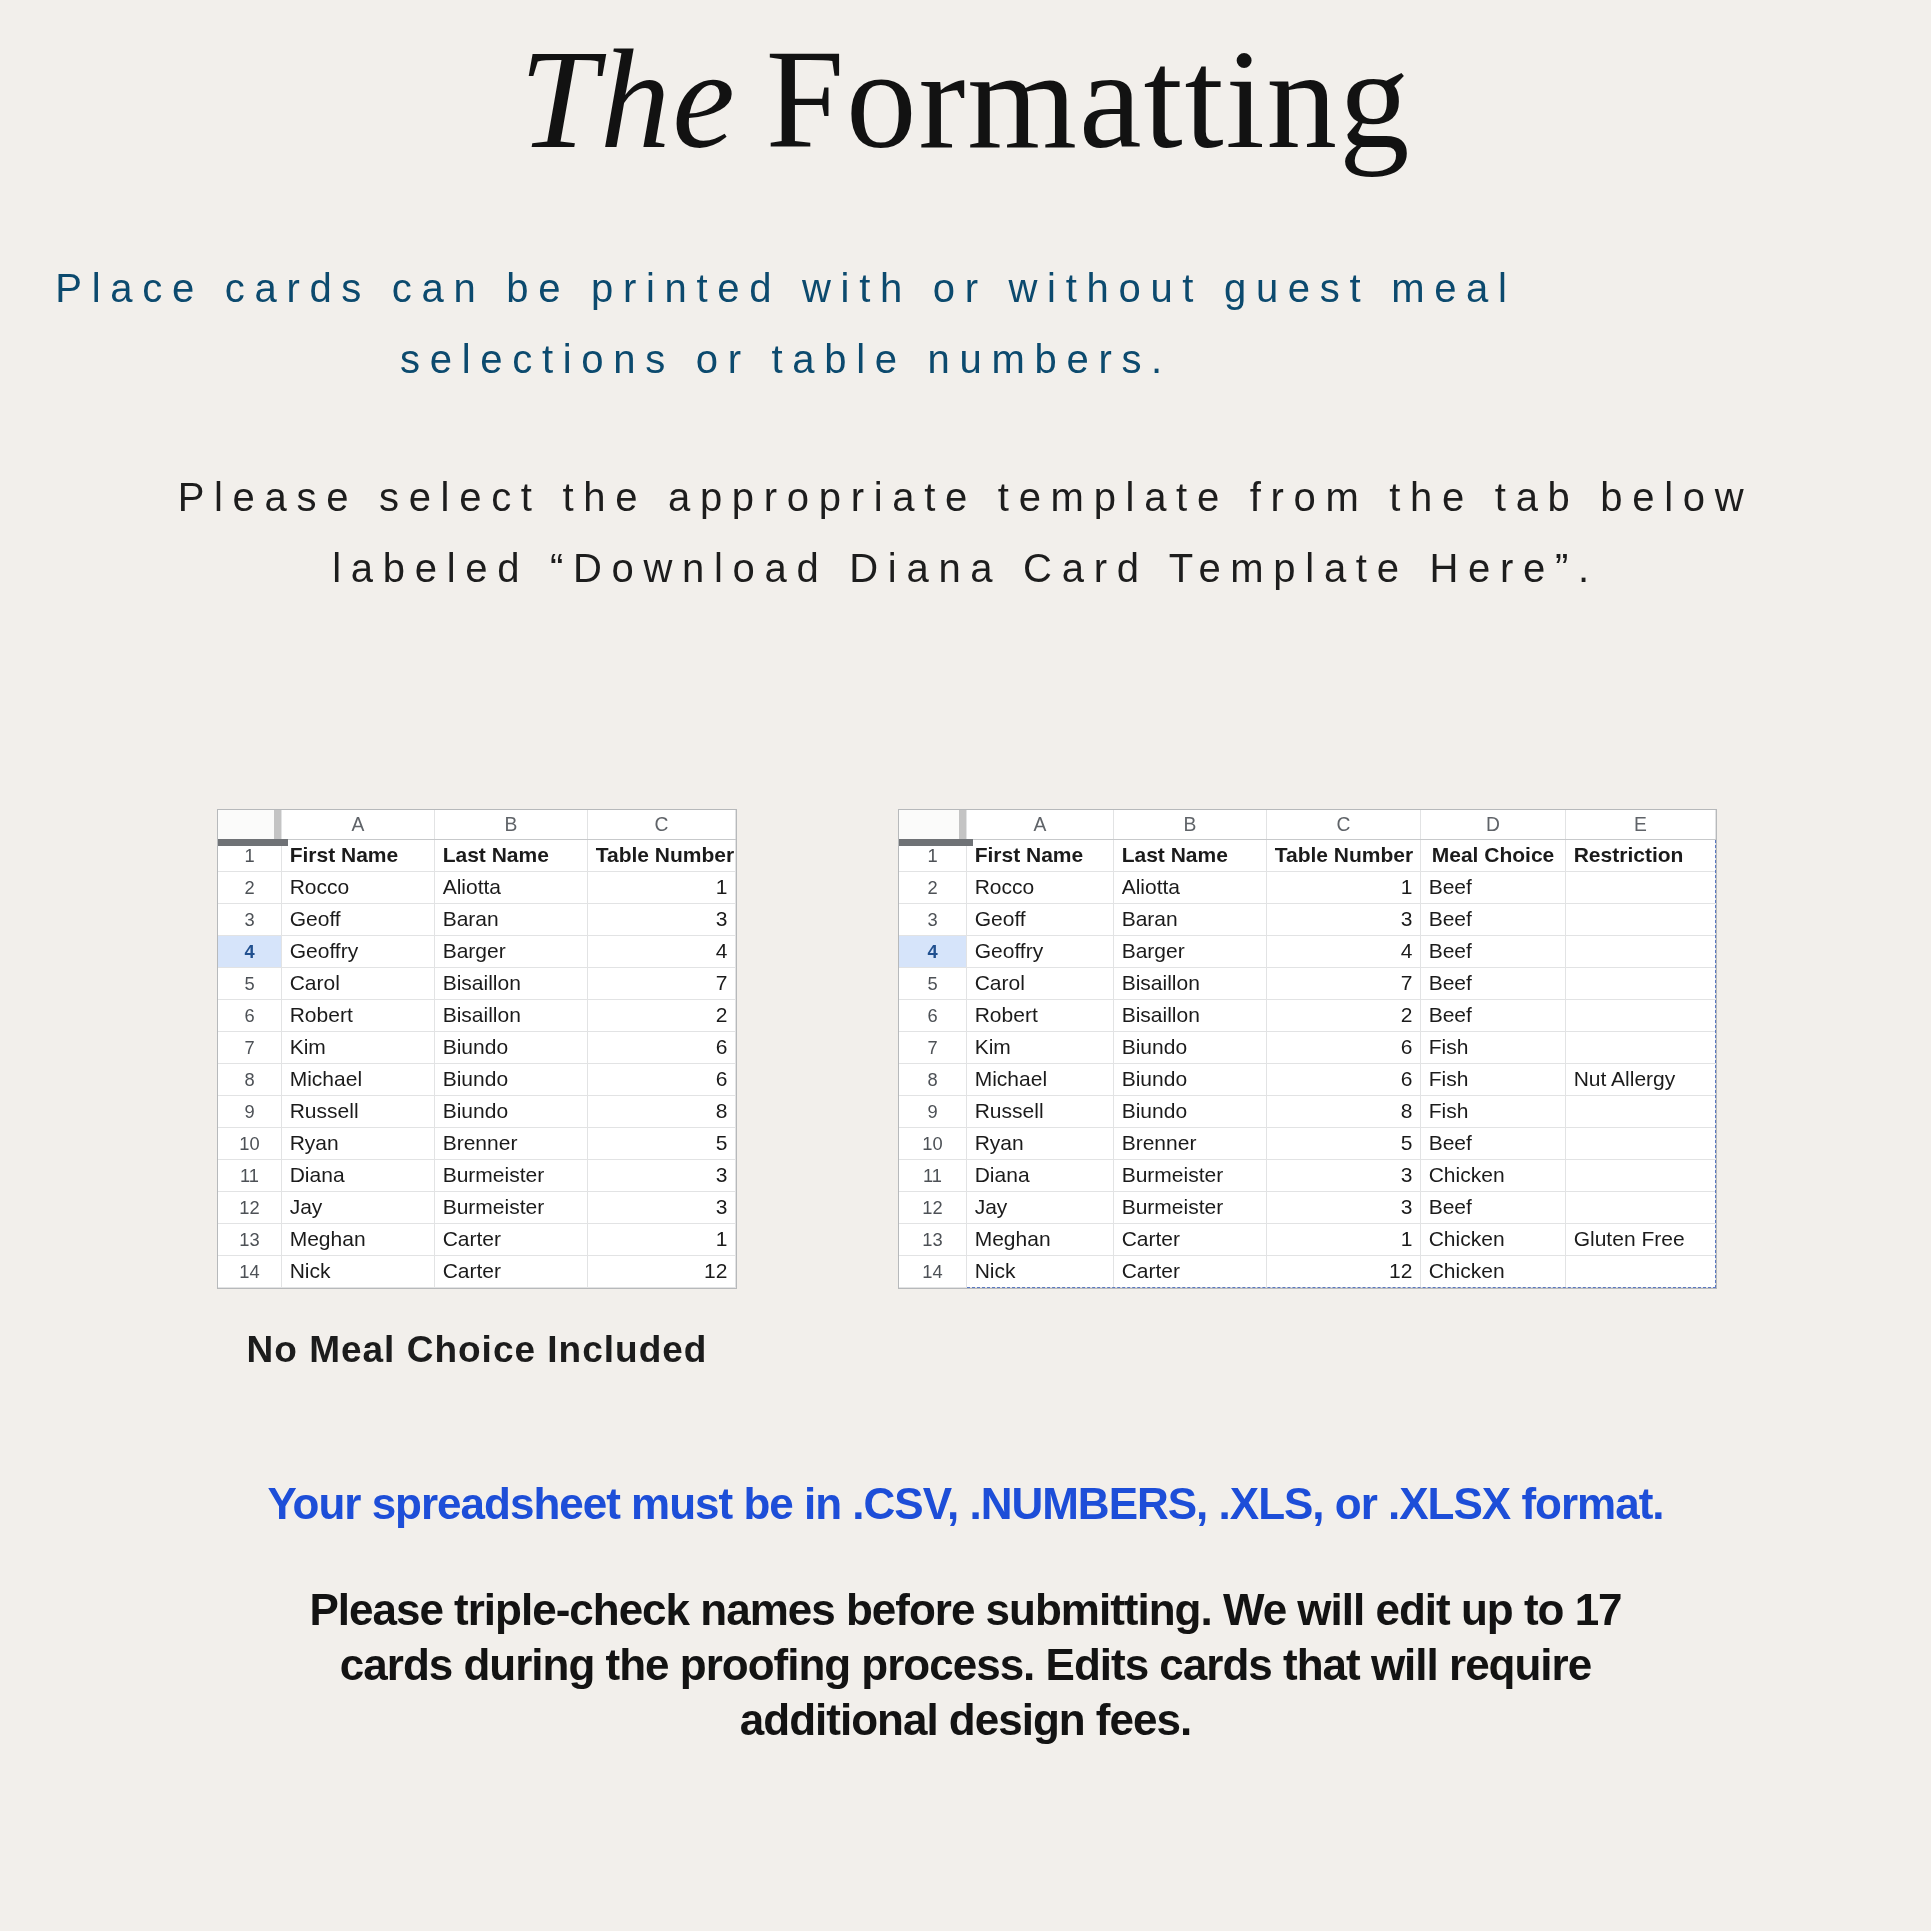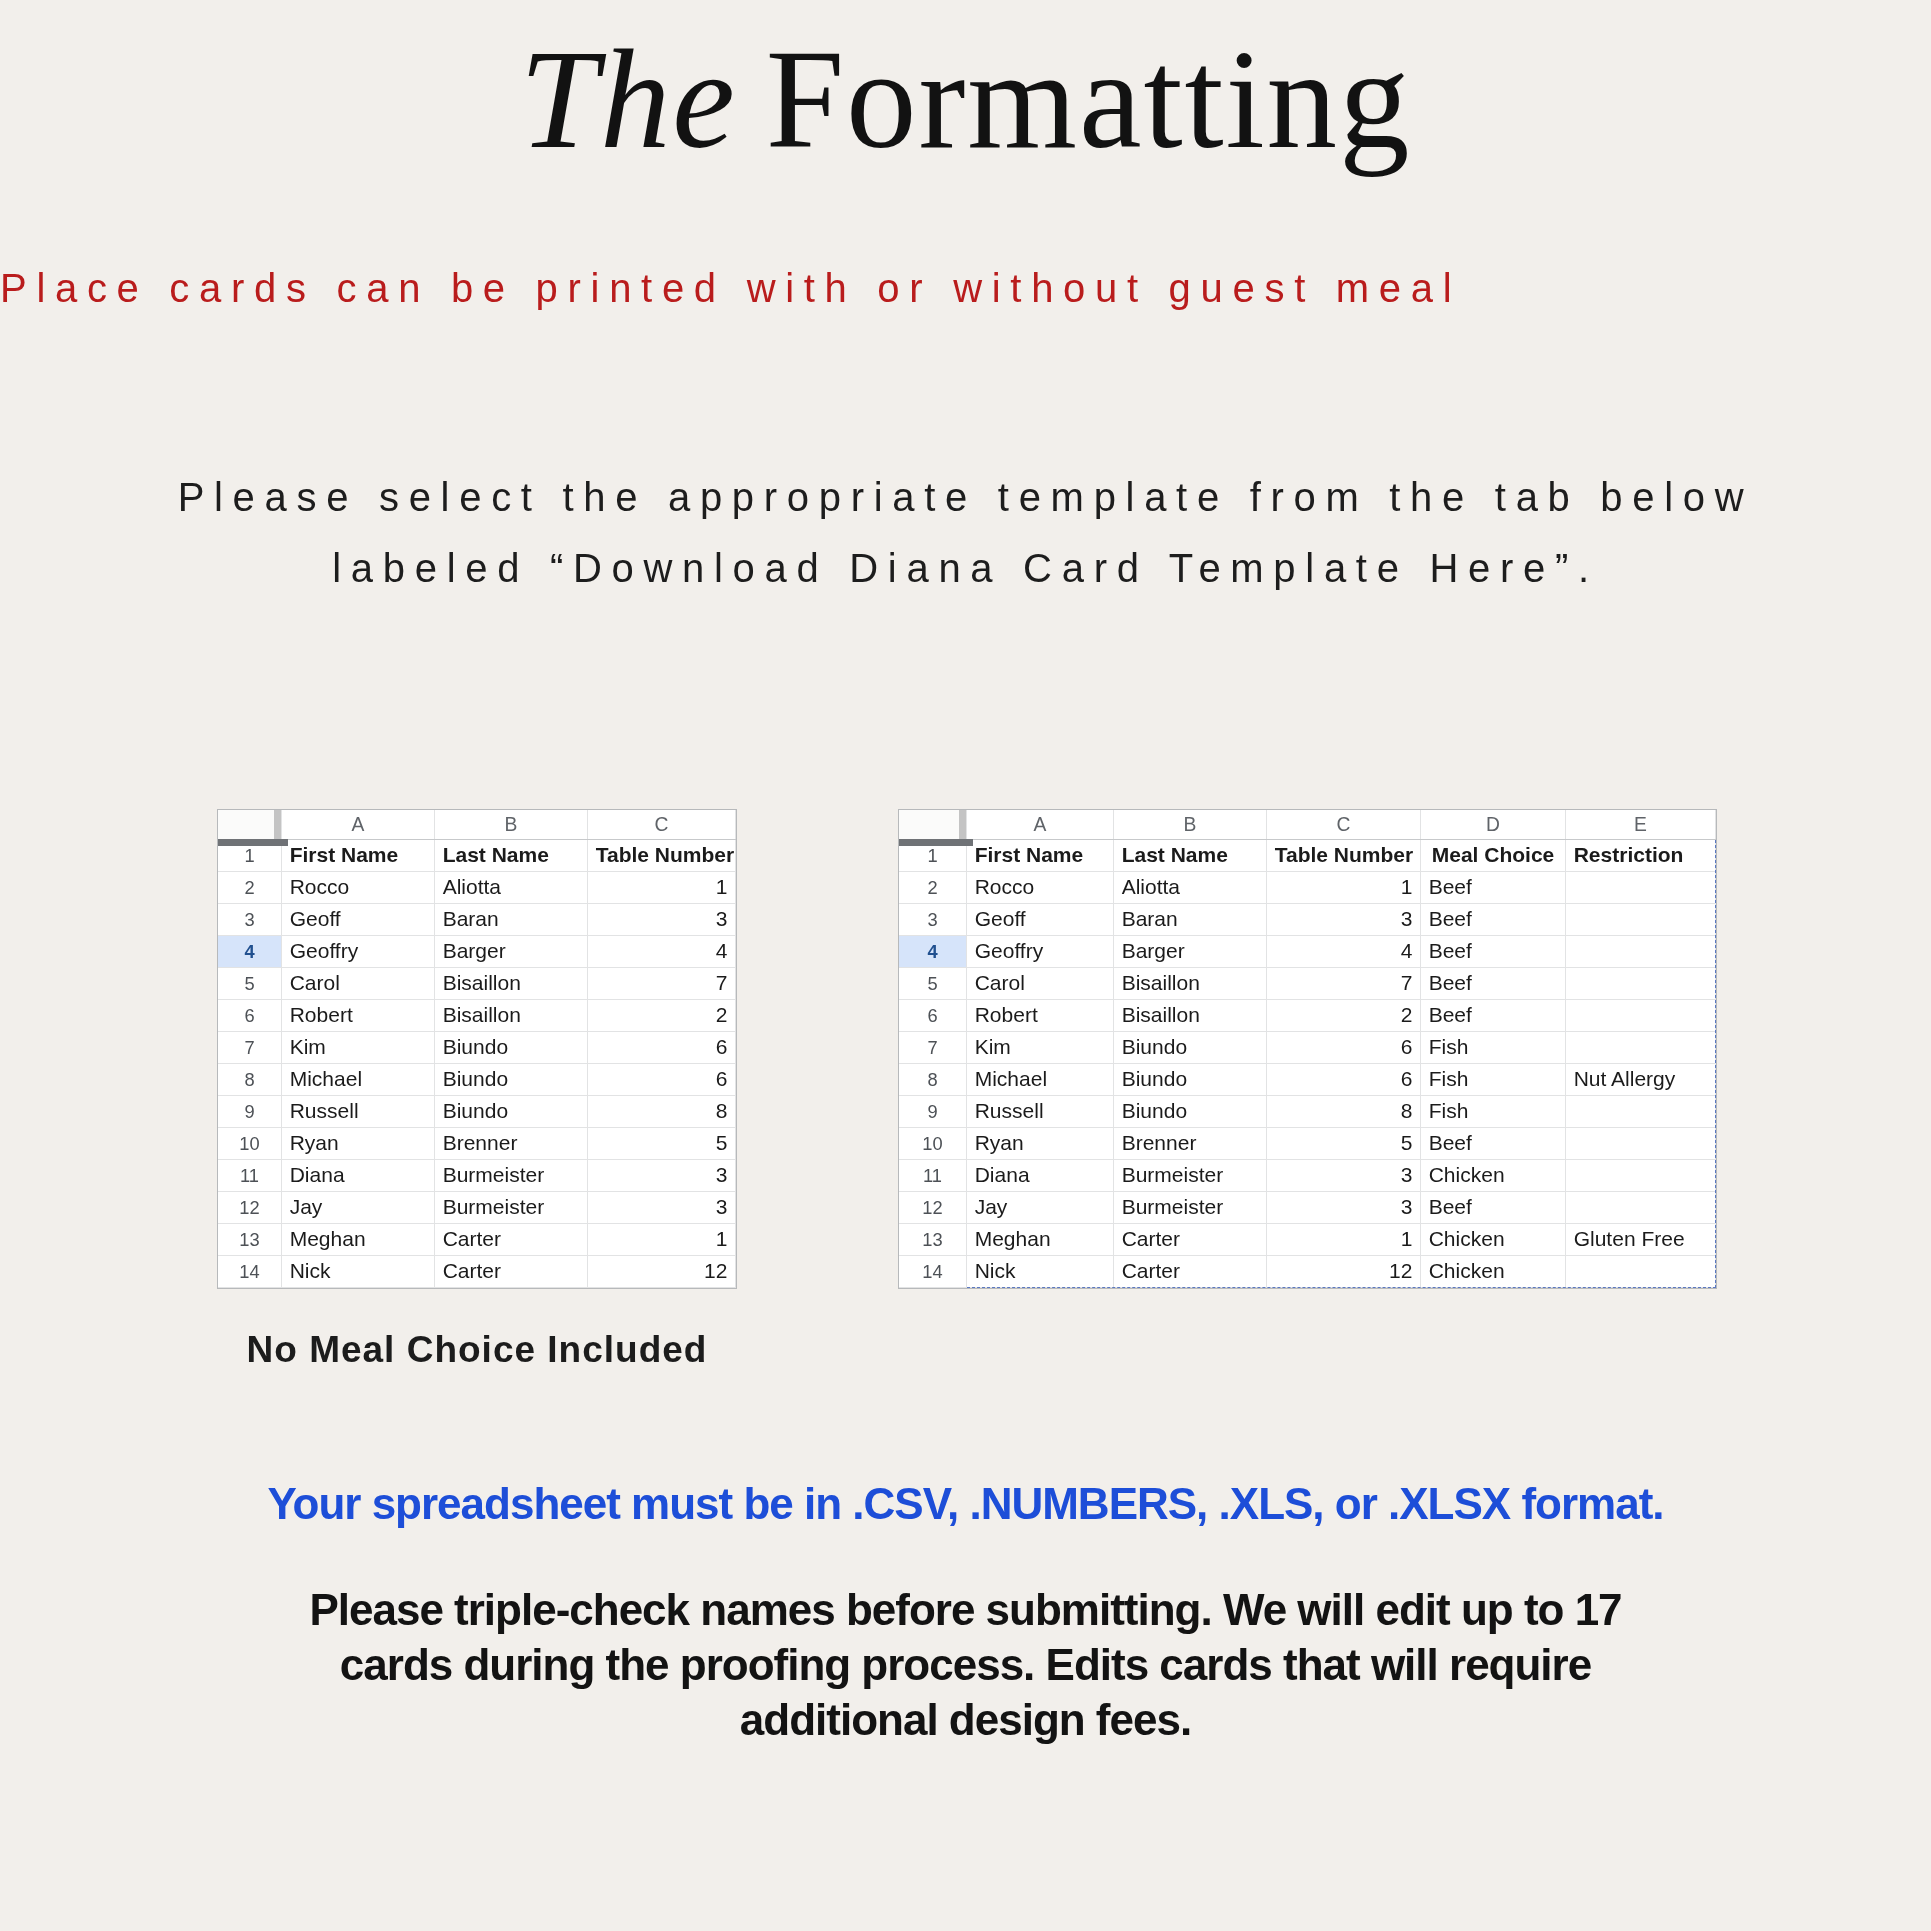--- a/index.html
+++ b/index.html
@@ -21,22 +21,22 @@
   body{width:1931px;height:1931px;background:var(--c-background);
        font-family:"Liberation Sans", sans-serif;color:var(--c-text);}
   #canvas{position:relative;width:1931px;height:1931px;overflow:hidden;}
 
   .title{position:absolute;top:17.4px;left:0;width:1931px;text-align:center;
          font-family:"Liberation Serif", serif;font-size:141px;line-height:164px;
          color:#121212;letter-spacing:1.9px;}
   .title .t-lead{font-style:italic;}
   .title .t-rest{margin-left:29px;}
 
-  .intro{position:absolute;top:253px;left:0;width:1572px;text-align:left;
-         font-size:40px;font-weight:300;letter-spacing:9.7px;line-height:71px;color:#b91c1c;}
+  .intro{position:absolute;top:253px;left:0;width:1572px;text-align:center;
+         font-size:40px;font-weight:300;letter-spacing:9.7px;line-height:71px;color:#0c4a6e;}
   .template-note{position:absolute;top:462px;left:0;width:1931px;text-align:center;
          font-size:40px;font-weight:300;letter-spacing:9.7px;line-height:71px;color:#1d1d1d;}
 
   .sheet{position:absolute;background:var(--c-cell_bg);
          border:1.9px solid var(--c-outer_border);box-sizing:content-box;}
   #sheet-left{left:217px;top:809px;}
   #sheet-right{left:898px;top:809px;}
 
   .ltr-row{display:flex;height:29px;border-bottom:1px solid var(--c-letters_divider);}
   .ltr-cell{box-sizing:border-box;height:100%;display:flex;align-items:center;justify-content:center;
@@ -74,20 +74,21 @@
 <body style="background: rgb(242, 239, 235);">
 
 <div id="canvas">
 
   <div class="title">
     <span class="t-lead">The</span><span class="t-rest">Formatting</span>
   </div>
 
   <div class="intro">
     <div>Place cards can be printed with or without guest meal</div>
+    <div>selections or table numbers.</div>
   </div>
 
   <div class="template-note">
     <div>Please select the appropriate template from the tab below</div>
     <div>labeled “Download Diana Card Template Here”.</div>
   </div>
 
   <div id="sheet-left" class="sheet">
       <div class="ltr-row">
         <div class="corner-cell" style="width: 64px;"></div>

